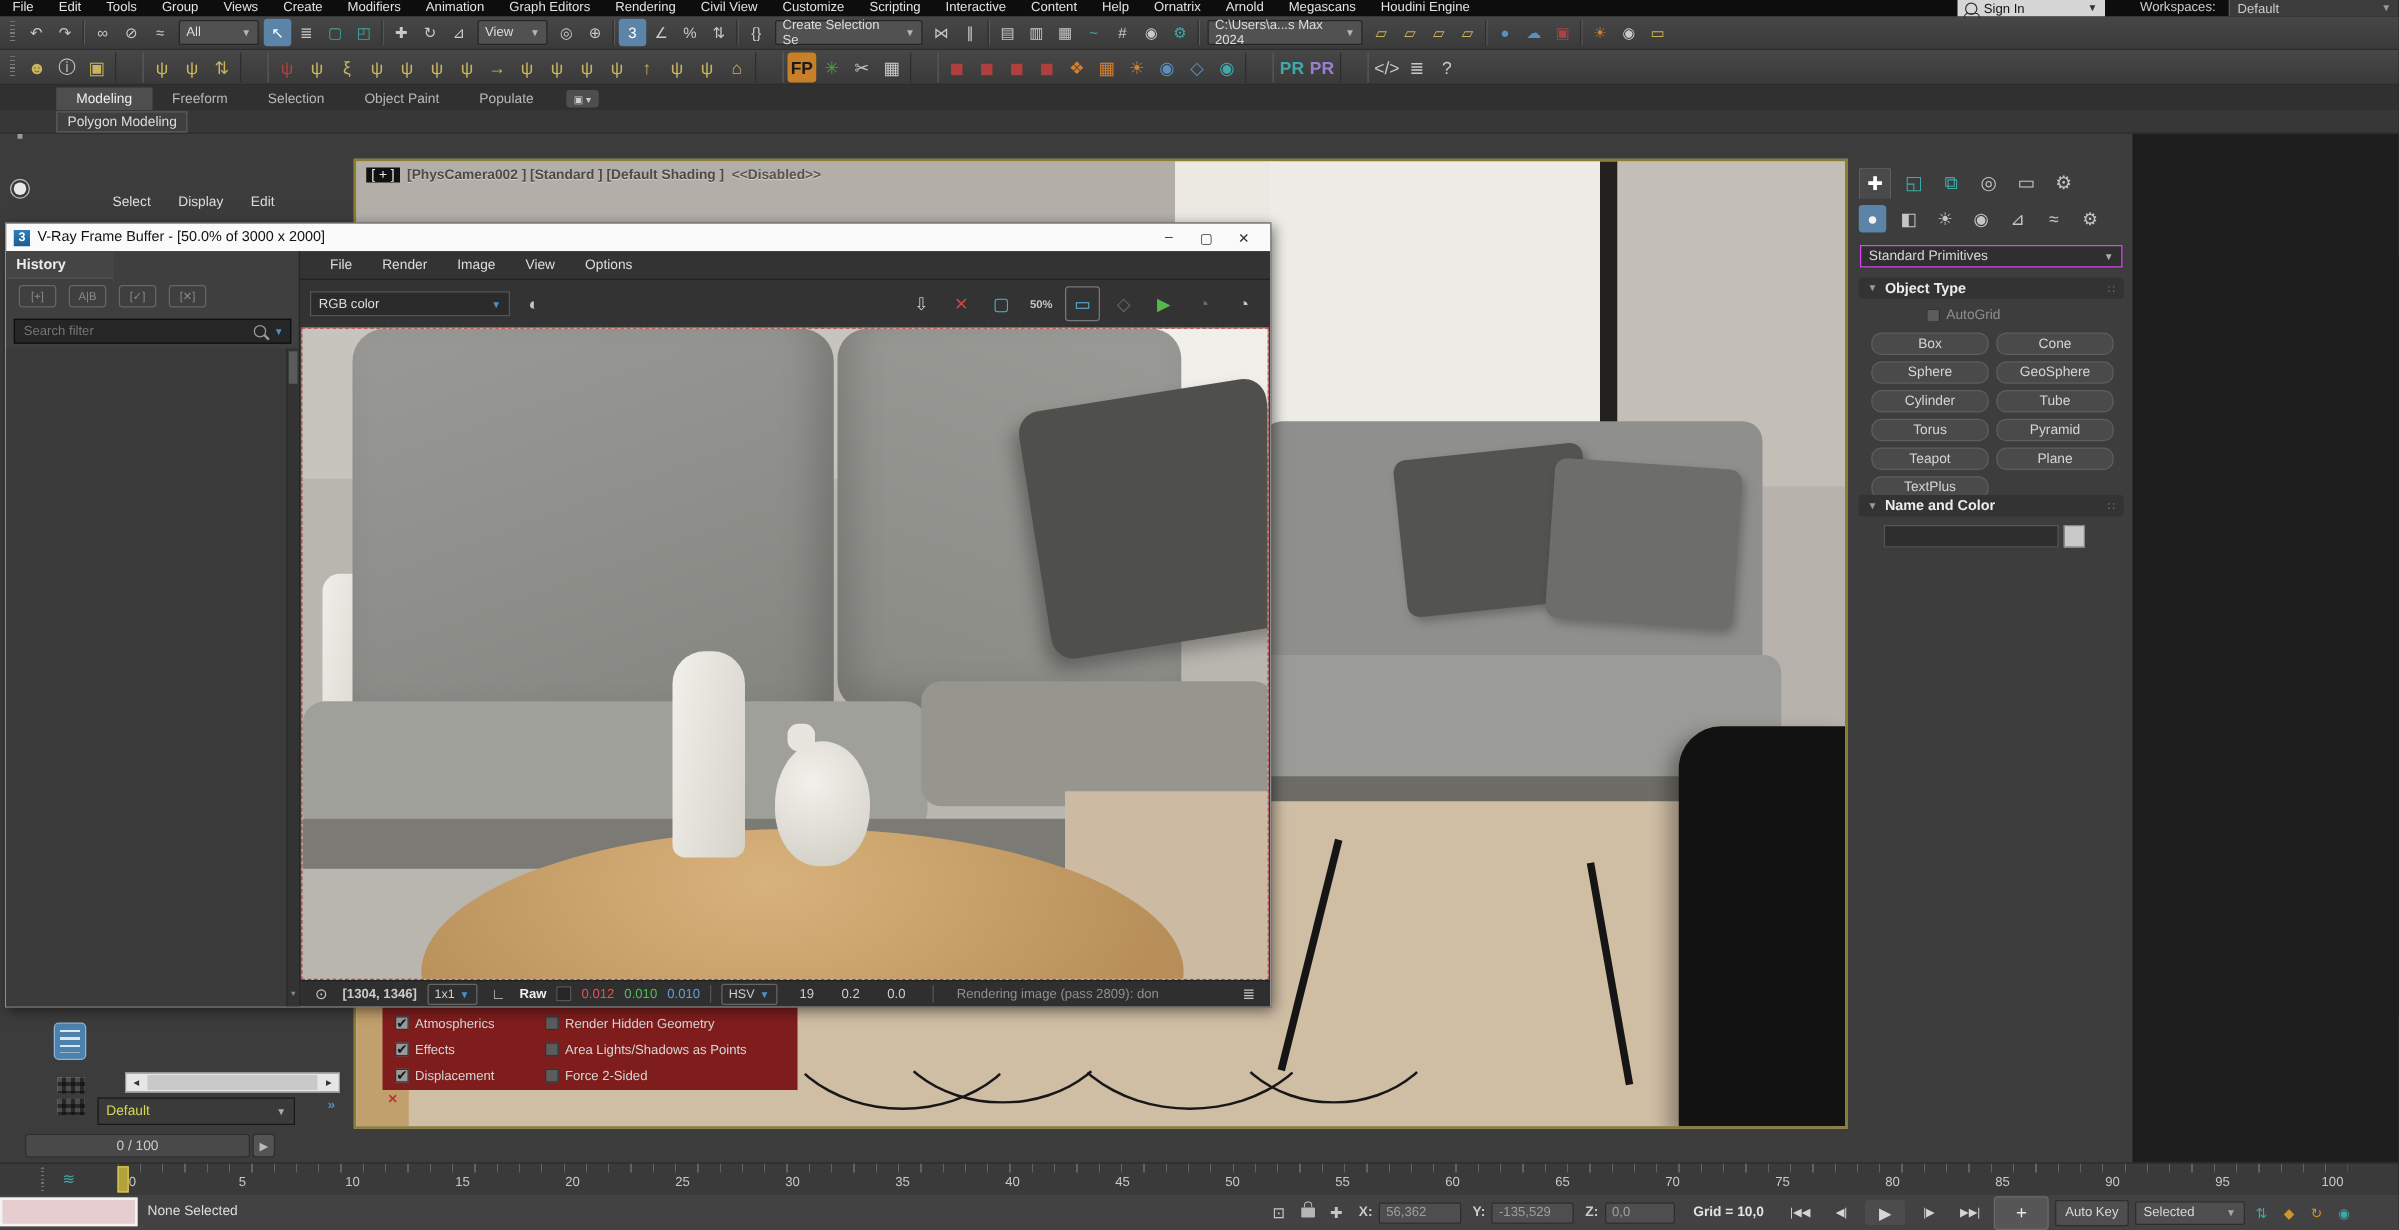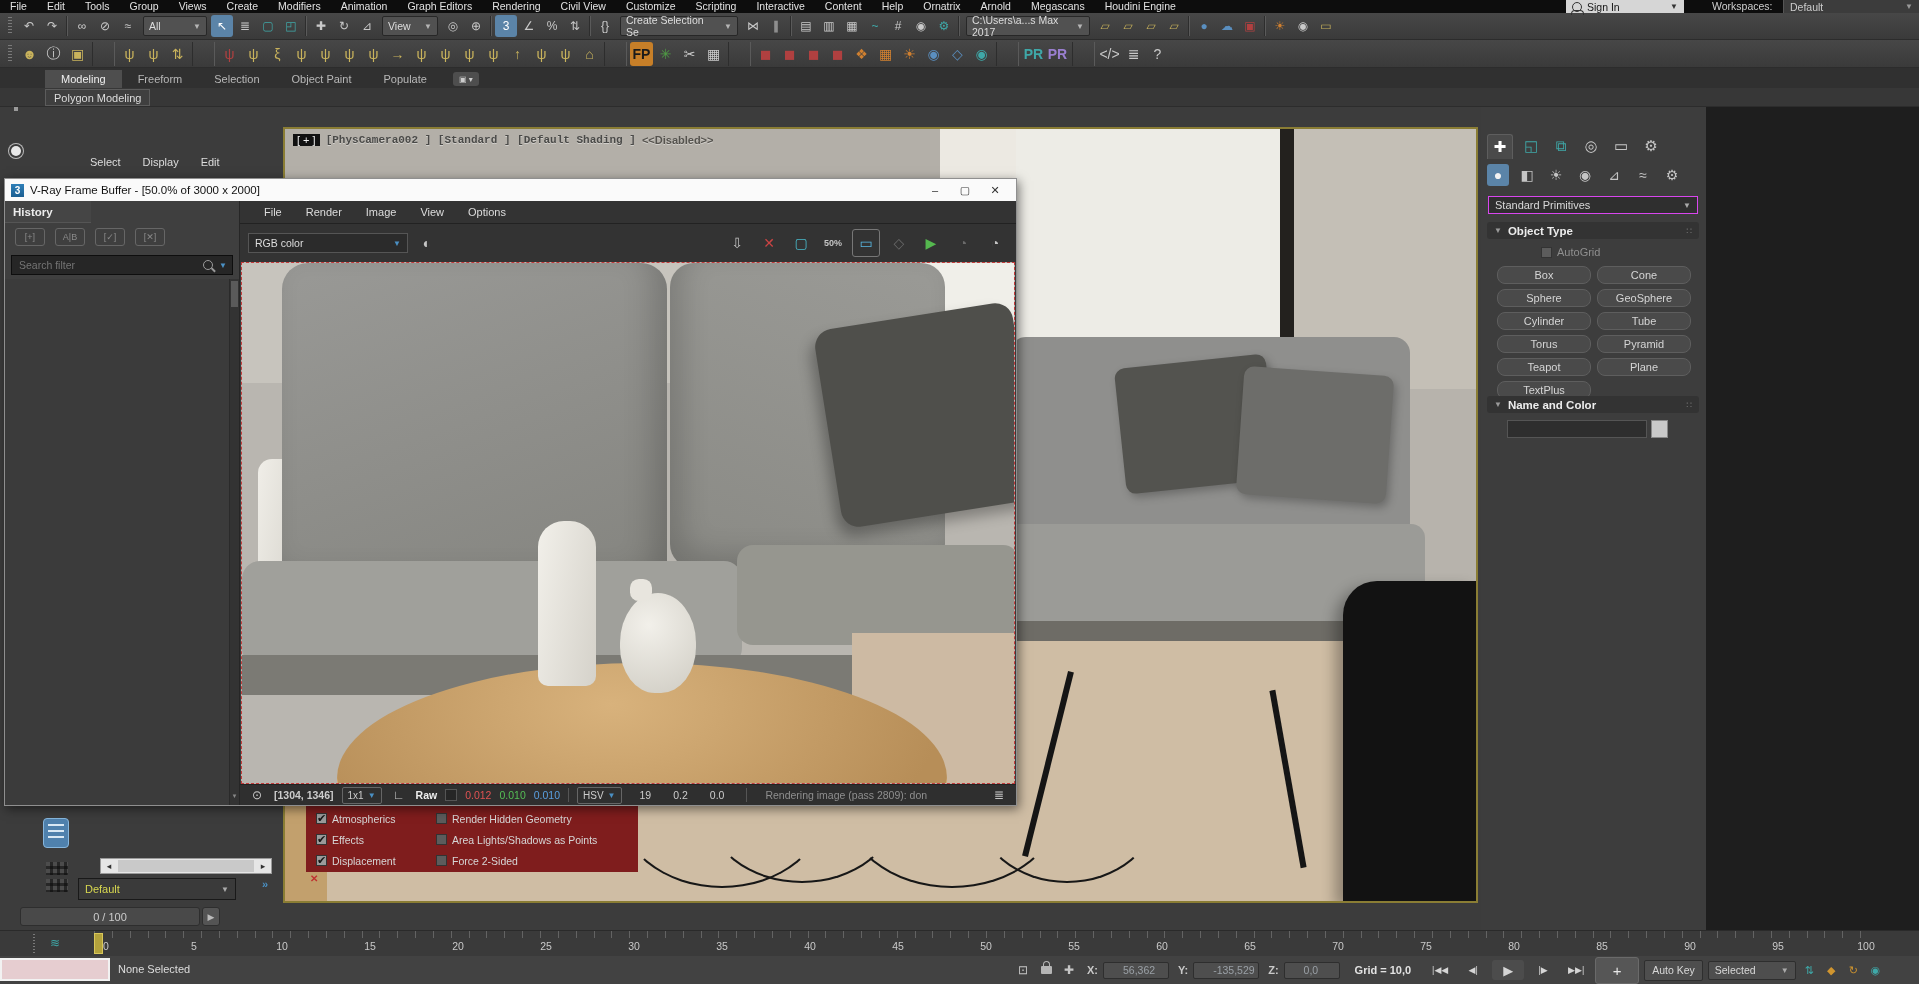--- a/index.html
+++ b/index.html
@@ -62,21 +62,21 @@
   #presetdd .val{flex:1;padding:0 6px;color:#d8d850;font-size:11px;}
   #presetdd .dd{width:14px;color:#aaa;font-size:8px;}
   #chev{position:absolute;left:262px;top:878px;color:#4a90c4;font-weight:bold;z-index:3;font-size:11px;}
   #framespin{position:absolute;left:20px;top:907px;width:178px;height:17px;background:#494949;border:1px solid #2e2e2e;border-radius:3px;z-index:3;display:flex;align-items:center;justify-content:center;color:#ccc;font-size:11px;}
   #framenext{position:absolute;left:202px;top:907px;width:16px;height:17px;background:#545454;border:1px solid #2e2e2e;border-radius:3px;z-index:3;display:flex;align-items:center;justify-content:center;color:#bbb;font-size:9px;}
   
   #viewport{position:absolute;left:283px;top:127px;width:1195px;height:776px;border:2px solid #8a7d34;box-sizing:border-box;z-index:1;background:#b7b3ac;}
   #vpscene{position:absolute;inset:0;overflow:hidden;}
   .vplabel{position:absolute;left:8px;top:5px;z-index:6;display:flex;gap:6px;align-items:center;font-size:11px;font-weight:bold;}
   .vplabel .plus{background:#111;color:#eee;padding:0 4px;font-weight:normal;}
-  .vplabel .cam{color:#4a4a48;text-shadow:0 1px 0 rgba(255,255,255,.4);font-family:Liberation Mono, monospace;}
+  .vplabel .cam{color:#4a4a48;text-shadow:0 1px 0 rgba(255,255,255,.4);}
   .vplabel .dis{color:#55534e;text-shadow:0 1px 0 rgba(255,255,255,.4);}
   
   #dialog{position:absolute;left:306px;top:804px;width:332px;height:68px;background:#7f1d1d;z-index:4;overflow:hidden;padding:4px 0 0 10px;box-sizing:border-box;display:grid;grid-auto-flow:column;grid-template-rows:repeat(3,21px);grid-template-columns:120px auto;}
   .dopt{display:flex;align-items:center;gap:5px;font-size:10.5px;color:#d6d6d6;}
   .cb{width:11px;height:11px;background:#5c5c5c;border:1px solid #333;box-sizing:border-box;position:relative;flex:none;}
   .cb.on{background:#9a9a9a;}
   .cb.on::after{content:"✔";position:absolute;left:0px;top:-2px;color:#161616;font-size:11px;}
   #redx{position:absolute;left:310px;top:873px;color:#c03030;font-weight:bold;font-size:10px;z-index:4;}
   
   #vfb{position:absolute;left:4px;top:178px;width:1013px;height:628px;z-index:6;border:1px solid #8f8f8f;background:#3a3a3a;box-sizing:border-box;box-shadow:2px 3px 10px rgba(0,0,0,.5);display:flex;flex-direction:column;}
@@ -152,21 +152,21 @@
   #tlhandle{position:absolute;left:33px;top:3px;width:2px;height:20px;background:repeating-linear-gradient(#7a7a7a 0 1px,transparent 1px 3px);}
   
   #statusbar{position:absolute;left:0;top:956px;width:1919px;height:28px;background:#424242;z-index:5;}
   #listener{position:absolute;left:0;top:2px;width:110px;height:23px;background:#e6cdd0;border:2px solid #f2f2f2;box-sizing:border-box;}
   #selstatus{position:absolute;left:118px;top:7px;color:#ddd;font-size:11px;}
   #sbright{position:absolute;left:1014px;top:0;height:28px;display:flex;align-items:center;gap:5px;}
   .sic{width:18px;height:18px;display:flex;align-items:center;justify-content:center;color:#c5c5c5;font-size:12px;}
   .lockb{width:11px;height:8px;background:#b5b5b5;position:relative;border-radius:1px;}
   .lockb::before{content:"";position:absolute;left:2px;top:-5px;width:7px;height:5px;border:1.5px solid #b5b5b5;border-bottom:none;border-radius:4px 4px 0 0;box-sizing:border-box;}
   .coordlab{color:#c9c9c9;font-size:11px;font-weight:bold;margin-left:4px;}
-  .coordfield{width:66px;height:17px;background:#4e4e4e;border:1px solid #2e2e2e;border-radius:2px;color:#9aa0a6;font-size:10.5px;display:flex;align-items:center;padding:0 19px;box-sizing:border-box;}
+  .coordfield{width:66px;height:17px;background:#4e4e4e;border:1px solid #2e2e2e;border-radius:2px;color:#9aa0a6;font-size:10.5px;display:flex;align-items:center;padding:0 5px;box-sizing:border-box;}
   .gridlab{color:#e2e2e2;font-size:11px;font-weight:bold;margin:0 10px;text-align:center;}
   .pbtn{height:20px;min-width:22px;display:flex;align-items:center;justify-content:center;color:#d5d5d5;font-size:9px;padding:0 3px;}
   .pbtn.play{font-size:13px;background:#4c4c4c;border-radius:3px;min-width:26px;}
   #setkey{width:42px;height:25px;background:#565656;border:1px solid #6a6a6a;border-radius:3px;display:flex;align-items:center;justify-content:center;color:#e8e8e8;font-size:15px;}
   #autokey{height:19px;background:#4e4e4e;border:1px solid #2e2e2e;border-radius:2px;color:#d8d8d8;font-size:10.5px;display:flex;align-items:center;padding:0 7px;}
   #selsetdd{width:88px;height:19px;background:#4e4e4e;border:1px solid #2e2e2e;border-radius:2px;color:#d8d8d8;font-size:10.5px;display:flex;align-items:center;padding:0 6px;box-sizing:border-box;}
   #selsetdd .dd{margin-left:auto;font-size:8px;color:#aaa;}
   .kic{width:17px;height:17px;display:flex;align-items:center;justify-content:center;font-size:11px;}
   .kic.teal{color:#3fa8a8;}.kic.orange{color:#d0952f;}
   
@@ -209,21 +209,21 @@
         <span>View</span>
         <span class="dd" style="margin-left:auto">▼</span>
       </span>
     <span class="dc"><span class="ti">◎</span><span class="ti">⊕</span><span class="ti sep"></span><span class="ti active">3</span><span class="ti">∠</span><span class="ti">%</span><span class="ti">⇅</span><span class="ti sep"></span><span class="ti">{}</span></span>
     <span class="tb-select" style="width:118px;">
         <span>Create Selection Se</span>
         <span class="dd" style="margin-left:auto">▼</span>
       </span>
     <span class="dc"><span class="ti">⋈</span><span class="ti">∥</span><span class="ti sep"></span><span class="ti">▤</span><span class="ti">▥</span><span class="ti">▦</span><span class="ti teal">~</span><span class="ti">#</span><span class="ti">◉</span><span class="ti teal">⚙</span><span class="ti sep"></span></span>
     <span class="tb-select" style="width:124px;">
-        <span>C:\Users\a...s Max 2017</span>
+        <span>C:\Users\a...s Max 2024</span>
         <span class="dd" style="margin-left:auto">▼</span>
       </span>
     <span class="dc"><span class="ti gold">▱</span><span class="ti gold">▱</span><span class="ti gold">▱</span><span class="ti gold">▱</span><span class="ti sep"></span><span class="ti blue">●</span><span class="ti blue">☁</span><span class="ti red">▣</span><span class="ti sep"></span><span class="ti orange">☀</span><span class="ti">◉</span><span class="ti gold">▭</span></span>
   </div>
 
   <div id="toolbar2" class="tbar">
     <span class="drag"></span>
     <span class="dc"><span class="ti gold">☻</span><span class="ti">ⓘ</span><span class="ti gold">▣</span><span class="ti sep"></span><span class="ti gold">ψ</span><span class="ti gold">ψ</span><span class="ti gold">⇅</span><span class="ti sep"></span><span class="ti red">ψ</span><span class="ti gold">ψ</span><span class="ti gold">ξ</span><span class="ti gold">ψ</span><span class="ti gold">ψ</span><span class="ti gold">ψ</span><span class="ti gold">ψ</span><span class="ti gold">→</span><span class="ti gold">ψ</span><span class="ti gold">ψ</span><span class="ti gold">ψ</span><span class="ti gold">ψ</span><span class="ti gold">↑</span><span class="ti gold">ψ</span><span class="ti gold">ψ</span><span class="ti gold">⌂</span><span class="ti sep"></span><span class="ti chip">FP</span><span class="ti green">✳</span><span class="ti">✂</span><span class="ti">▦</span><span class="ti sep"></span><span class="ti red">◼</span><span class="ti red">◼</span><span class="ti red">◼</span><span class="ti red">◼</span><span class="ti orange">❖</span><span class="ti orange">▦</span><span class="ti orange">☀</span><span class="ti blue">◉</span><span class="ti blue">◇</span><span class="ti teal">◉</span><span class="ti sep"></span><span class="ti tealtxt">PR</span><span class="ti purpletxt">PR</span><span class="ti sep"></span><span class="ti">&lt;/&gt;</span><span class="ti">≣</span><span class="ti">?</span></span>
   </div>
 

